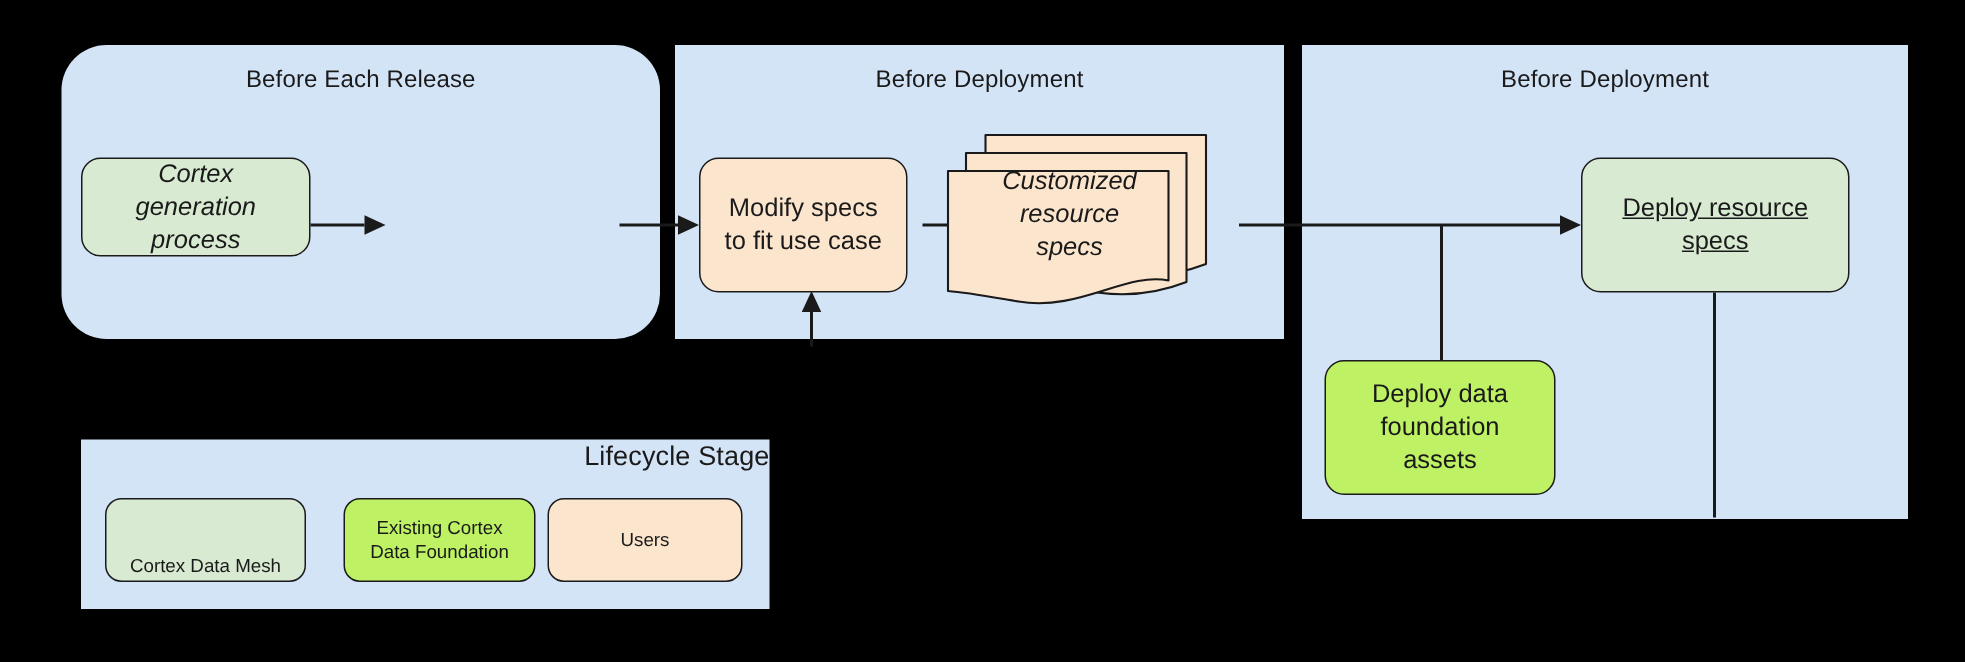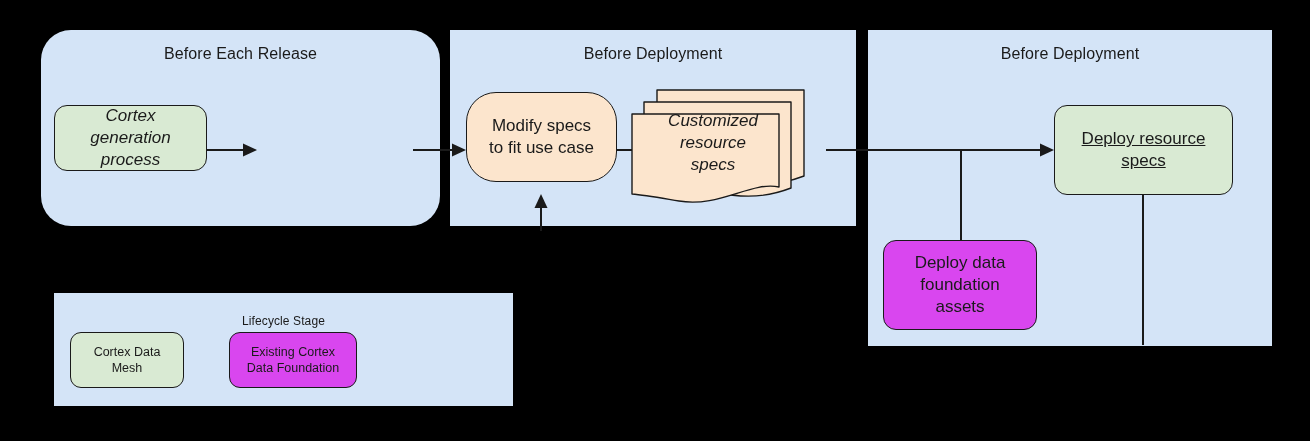--- a/index.html
+++ b/index.html
@@ -38,43 +38,43 @@
   }
   
   #panel-release   { left: 41px;  top: 30px;  width: 399px; height: 196px; border-radius: 30px; }
   #panel-before    { left: 450px; top: 30px;  width: 406px; height: 196px; }
   #panel-during    { left: 868px; top: 30px;  width: 404px; height: 316px; }
   #panel-legend    { left: 54px;  top: 293px; width: 459px; height: 113px; }
 
   #panel-release .panel-title,
   #panel-before .panel-title,
   #panel-during .panel-title { top: 15px; }
-  #panel-legend .panel-title { top: 21px; font-size: 12px; }
+  #panel-legend .panel-title { top: 1px; font-size: 18px; text-align: right; }
 
   
   .rbox {
     position: absolute;
     box-sizing: border-box;
     border: 1.4px solid #1a1a1a;
     border-radius: 13px;
     display: flex;
     align-items: center;
     justify-content: center;
     text-align: center;
     font-size: 17px;
     line-height: 1.28;
     color: #1a1a1a;
     padding: 2px 8px;
   }
   .fill-green  { background: #d9ead3; }
   .fill-orange { background: #fce5cd; }
-  .fill-purple { background: #d946ef; }
+  .fill-purple { background: #bef264; }
 
   #box-cortex-gen   { left: 54px;  top: 105px; width: 153px; height: 66px; font-style: italic; }
-  #box-modify       { left: 466px; top: 92px; width: 151px; height: 90px; border-radius: 30px; }
+  #box-modify       { left: 466px; top: 105px; width: 139px; height: 90px; }
   #box-deploy-specs { left: 1054px; top: 105px; width: 179px; height: 90px; text-decoration: underline; }
   #box-deploy-data  { left: 883px; top: 240px; width: 154px; height: 90px; }
 
   
   .docstack {
     position: absolute;
   }
   .docstack svg { display: block; overflow: visible; }
   .doclabel {
     position: absolute;
@@ -102,21 +102,21 @@
     border-radius: 11px;
     display: flex;
     align-items: center;
     justify-content: center;
     text-align: center;
     font-size: 12.5px;
     line-height: 1.3;
     color: #1a1a1a;
     padding: 2px 6px;
   }
-  #legend-0 { left: 70px;  top: 332px; width: 114px; height: 56px; }
+  #legend-0 { left: 70px;  top: 332px; width: 134px; height: 56px; align-items: flex-end; }
   #legend-1 { left: 219px; top: 332px; width: 128px; height: 56px; margin-left: 10px; }
   #legend-2 { left: 365px; top: 332px; width: 130px; height: 56px; }
 </style>
 </head>
 <body>
 
 <div id="canvas">
 
   <div class="panel" id="panel-release">
     <div class="panel-title">Before Each Release</div>
@@ -204,14 +204,17 @@
 assets</span>
   </div>
 
   <div class="legend-box fill-green" id="legend-0">
     <span style="white-space:pre-line">Cortex Data Mesh</span>
   </div>
   <div class="legend-box fill-purple" id="legend-1">
     <span style="white-space:pre-line">Existing Cortex
 Data Foundation</span>
   </div>
+  <div class="legend-box fill-orange" id="legend-2">
+    <span style="white-space:pre-line">Users</span>
+  </div>
 
 </div>
 
 </body></html>

